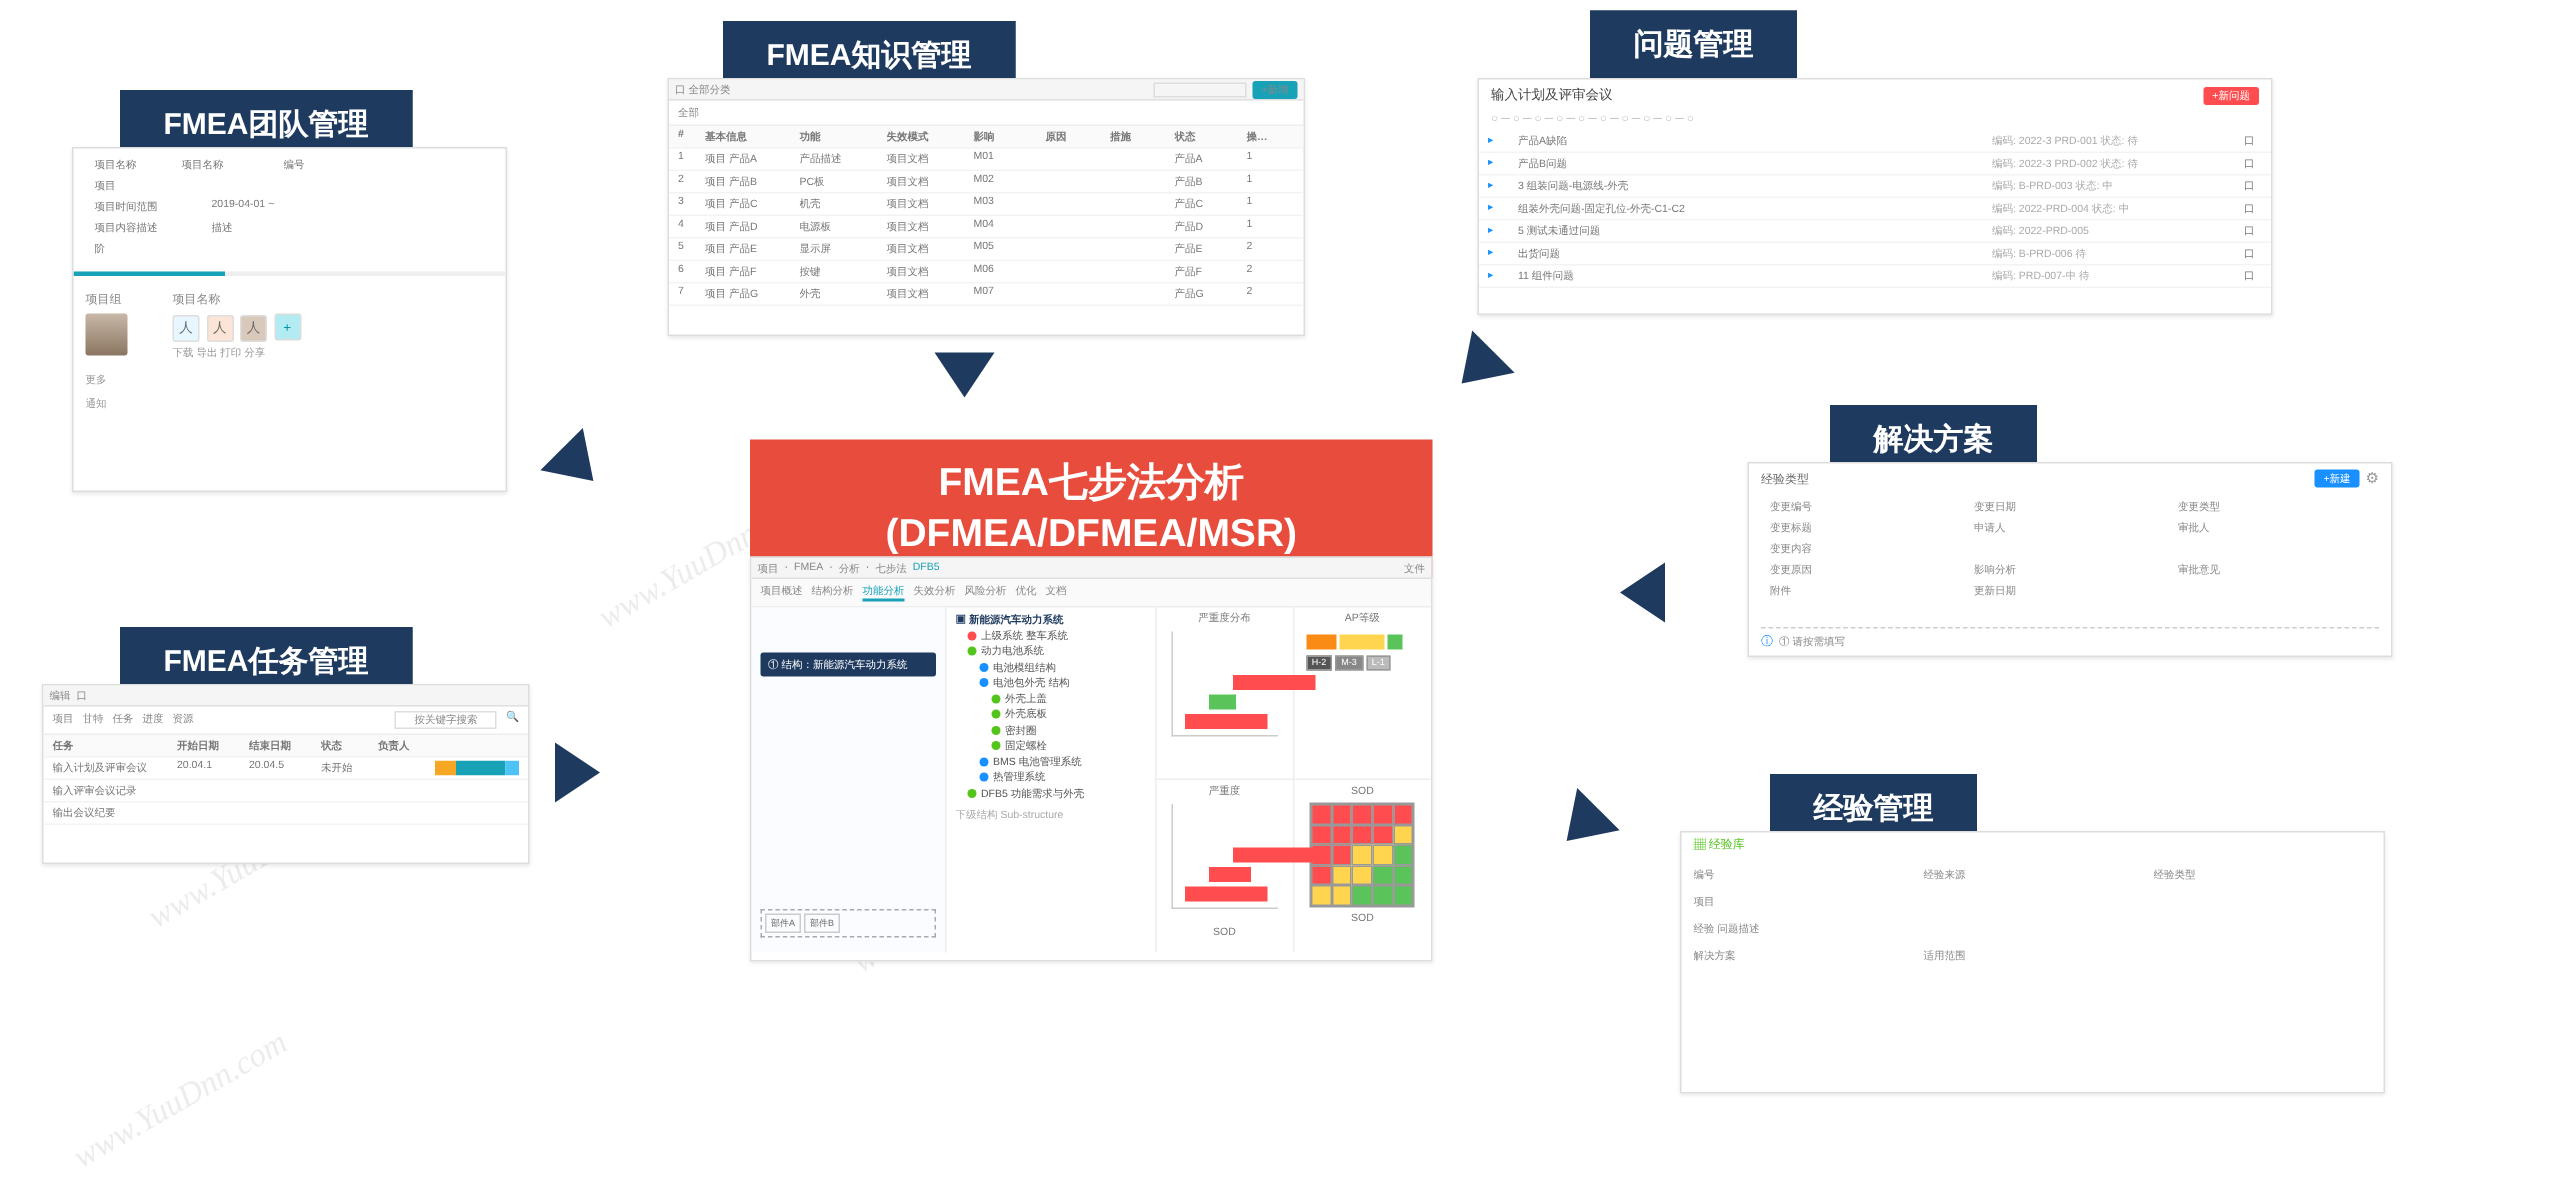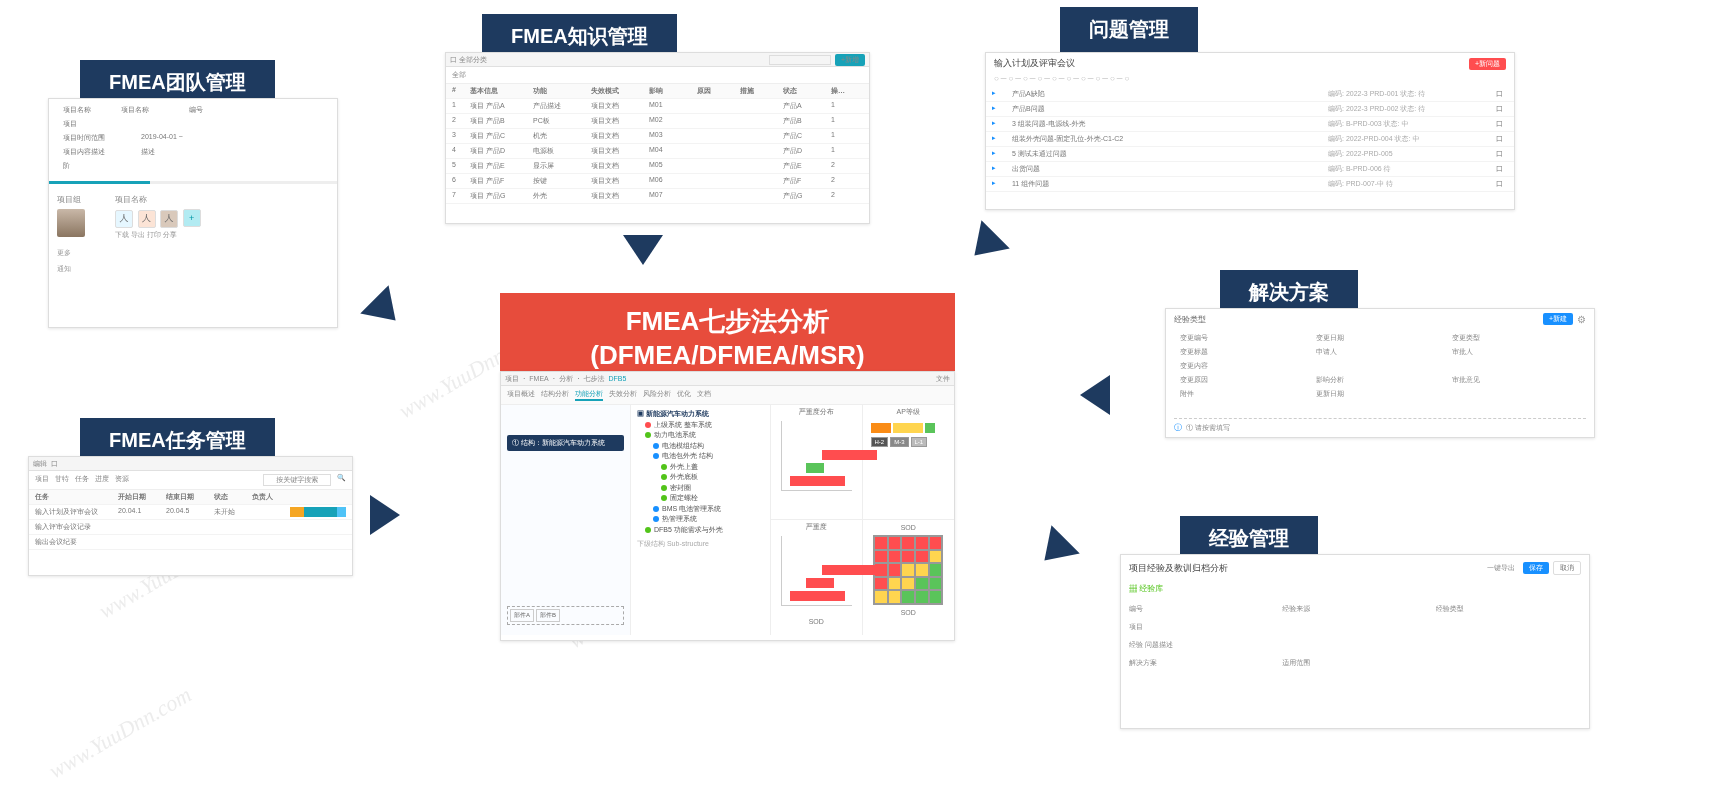--- a/index.html
+++ b/index.html
@@ -390,27 +390,20 @@
         <div style="width:80px;color:#555"></div>
       </div>
     </div>
   <div style="position:absolute;bottom:4px;left:8px;right:8px;border-top:1px dashed #ccc;padding-top:3px;display:flex;align-items:center">
     <span style="color:#1890ff;font-size:8px">ⓘ</span>
     <span style="font-size:7px;color:#888;margin-left:4px">① 请按需填写</span>
   </div>
 </div>
 
 <div class="card" style="left:1120px;top:554px;width:470px;height:175px">
-  <div style="display:flex;padding:6px 8px;align-items:center">
-    <div style="font-size:9px;color:#444">项目经验及教训归档分析</div>
-    <div style="flex:1"></div>
-    <div style="font-size:7px;color:#888;margin-right:8px">一键导出</div>
-    <span class="btn-blue">保存</span>
-    <span style="border:1px solid #ddd;padding:1px 6px;font-size:7px;margin-left:4px;border-radius:2px">取消</span>
-  </div>
   <div style="padding:2px 8px;font-size:8px;color:#52c41a">▦ <span>经验库</span></div>
   <div id="exp-grid" style="padding:4px 8px">
       <div class="mini-row" style="border: none; padding: 4px 0px;">
         <div style="width:65px;color:#888">编号</div>
         <div style="width:85px;color:#555"></div>
         <div style="width:65px;color:#888">经验来源</div>
         <div style="width:85px;color:#555"></div>
         <div style="width:65px;color:#888">经验类型</div>
         <div style="width:85px;color:#555"></div>
       </div>

